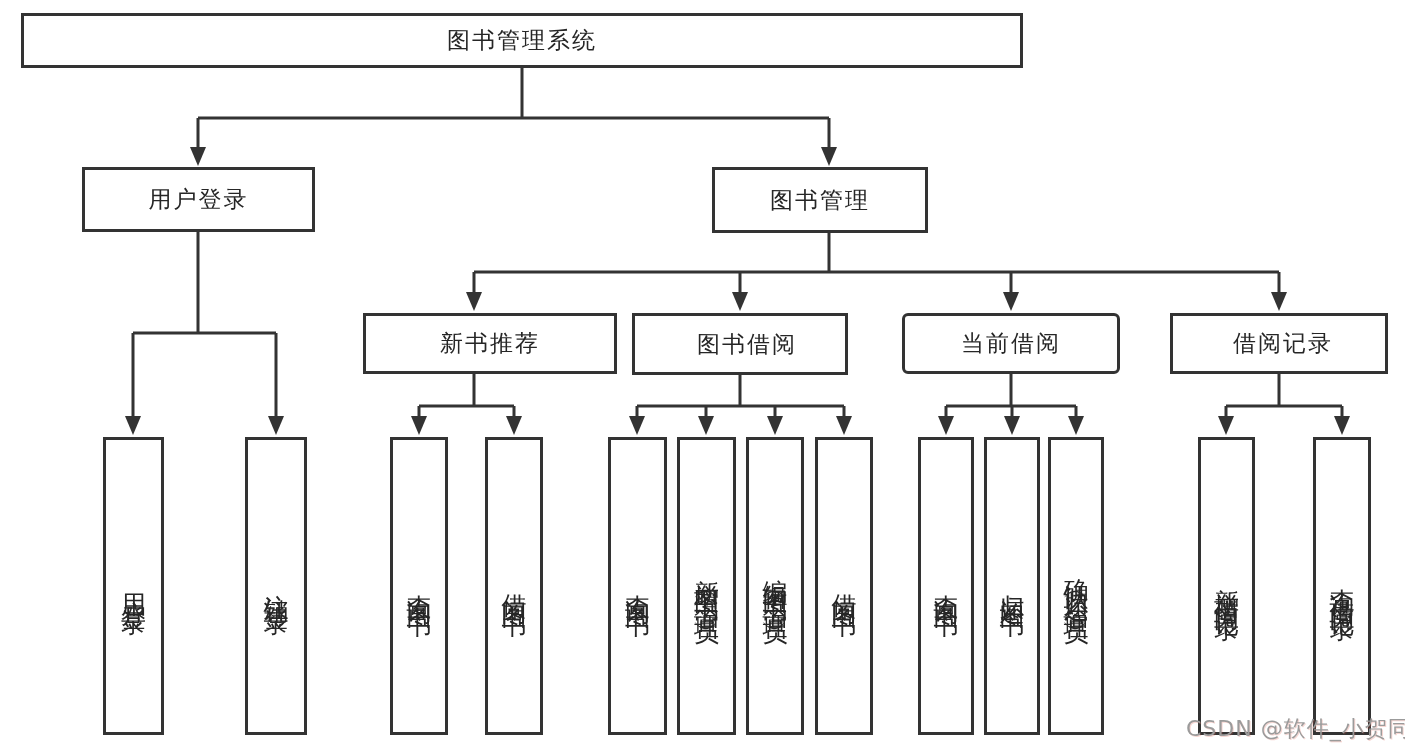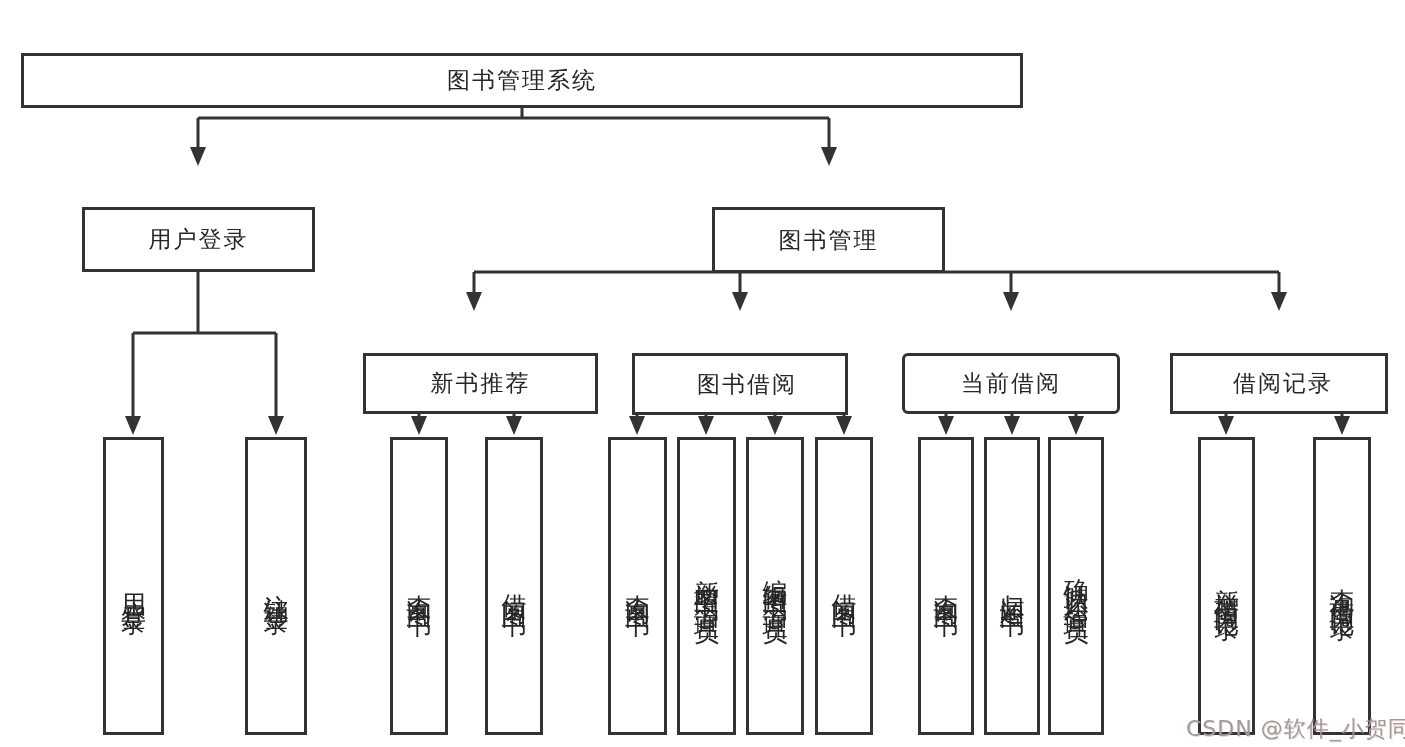--- a/index.html
+++ b/index.html
@@ -30,21 +30,20 @@
     color: #262626;
     display: flex;
     align-items: center;
     justify-content: center;
     text-align: center;
   }
   .node.h {
     font-size: 23px;
     letter-spacing: 2px;
     white-space: nowrap;
-    margin-top: 40px;
   }
   .node.v {
     top: 437px;
     height: 298px;
     font-size: 25px;
     writing-mode: vertical-rl;
     text-orientation: mixed;
     letter-spacing: 6px;
     line-height: 1;
   }
@@ -101,23 +100,23 @@
       <polygon points="1004,416 1020,416 1012,435"></polygon>
       <polygon points="1068,416 1084,416 1076,435"></polygon>
       <polygon points="1218,416 1234,416 1226,435"></polygon>
       <polygon points="1334,416 1350,416 1342,435"></polygon>
     </g>
   </svg>
 
   <div class="node h" style="left:21px; top:13px; width:1002px; height:55px;">图书管理系统</div>
 
   <div class="node h" style="left:82px; top:167px; width:233px; height:65px;">用户登录</div>
-  <div class="node h" style="left:712px; top:167px; width:233px; height:66px;font-family:Liberation Mono, monospace;">图书管理</div>
+  <div class="node h" style="left:712px; top:167px; width:216px; height:66px;font-family:Liberation Mono, monospace;">图书管理</div>
 
-  <div class="node h" style="left:363px; top:313px; width:235px; height:61px;">新书推荐</div>
+  <div class="node h" style="left:363px; top:313px; width:254px; height:61px;">新书推荐</div>
   <div class="node h" style="left:632px; top:313px; width:216px; height:62px;padding-left:14px;">图书借阅</div>
   <div class="node h" style="left:902px; top:313px; width:218px; height:61px;border-radius:6px;">当前借阅</div>
   <div class="node h" style="left:1170px; top:313px; width:218px; height:61px;padding-left:8px;">借阅记录</div>
 
   <div class="node v" style="left:103px; width:61px;">用户登录</div>
   <div class="node v" style="left:245px; width:62px;">注销登录</div>
 
   <div class="node v" style="left:390px; width:58px;">查询图书</div>
   <div class="node v" style="left:485px; width:58px;">借阅图书</div>
 

